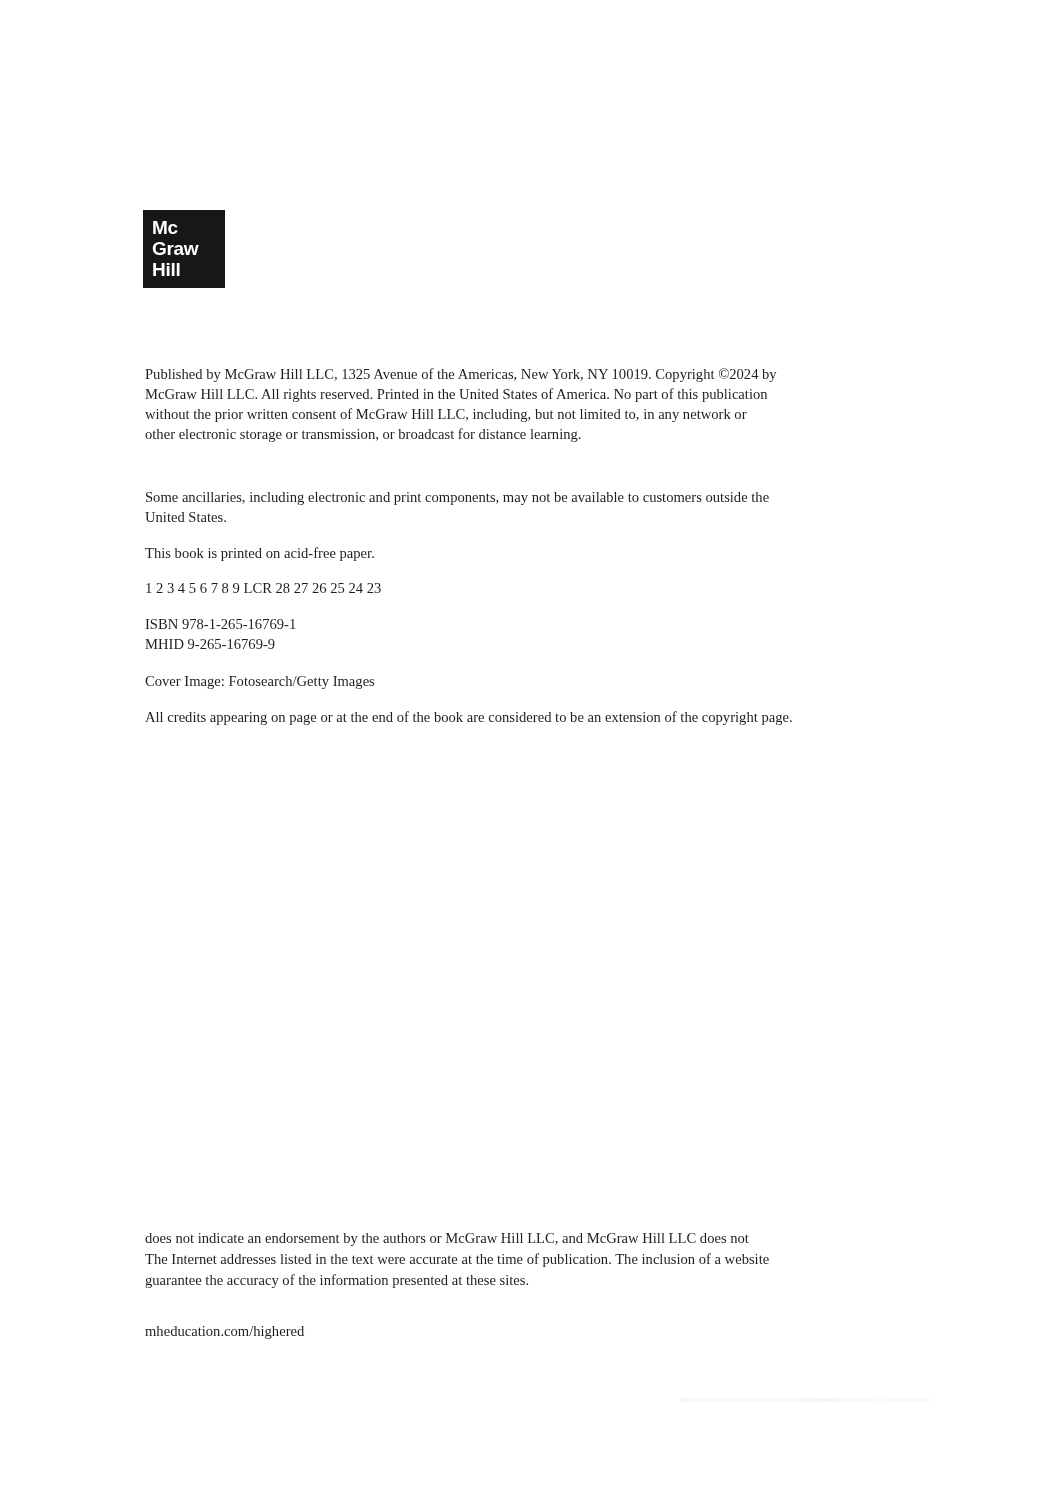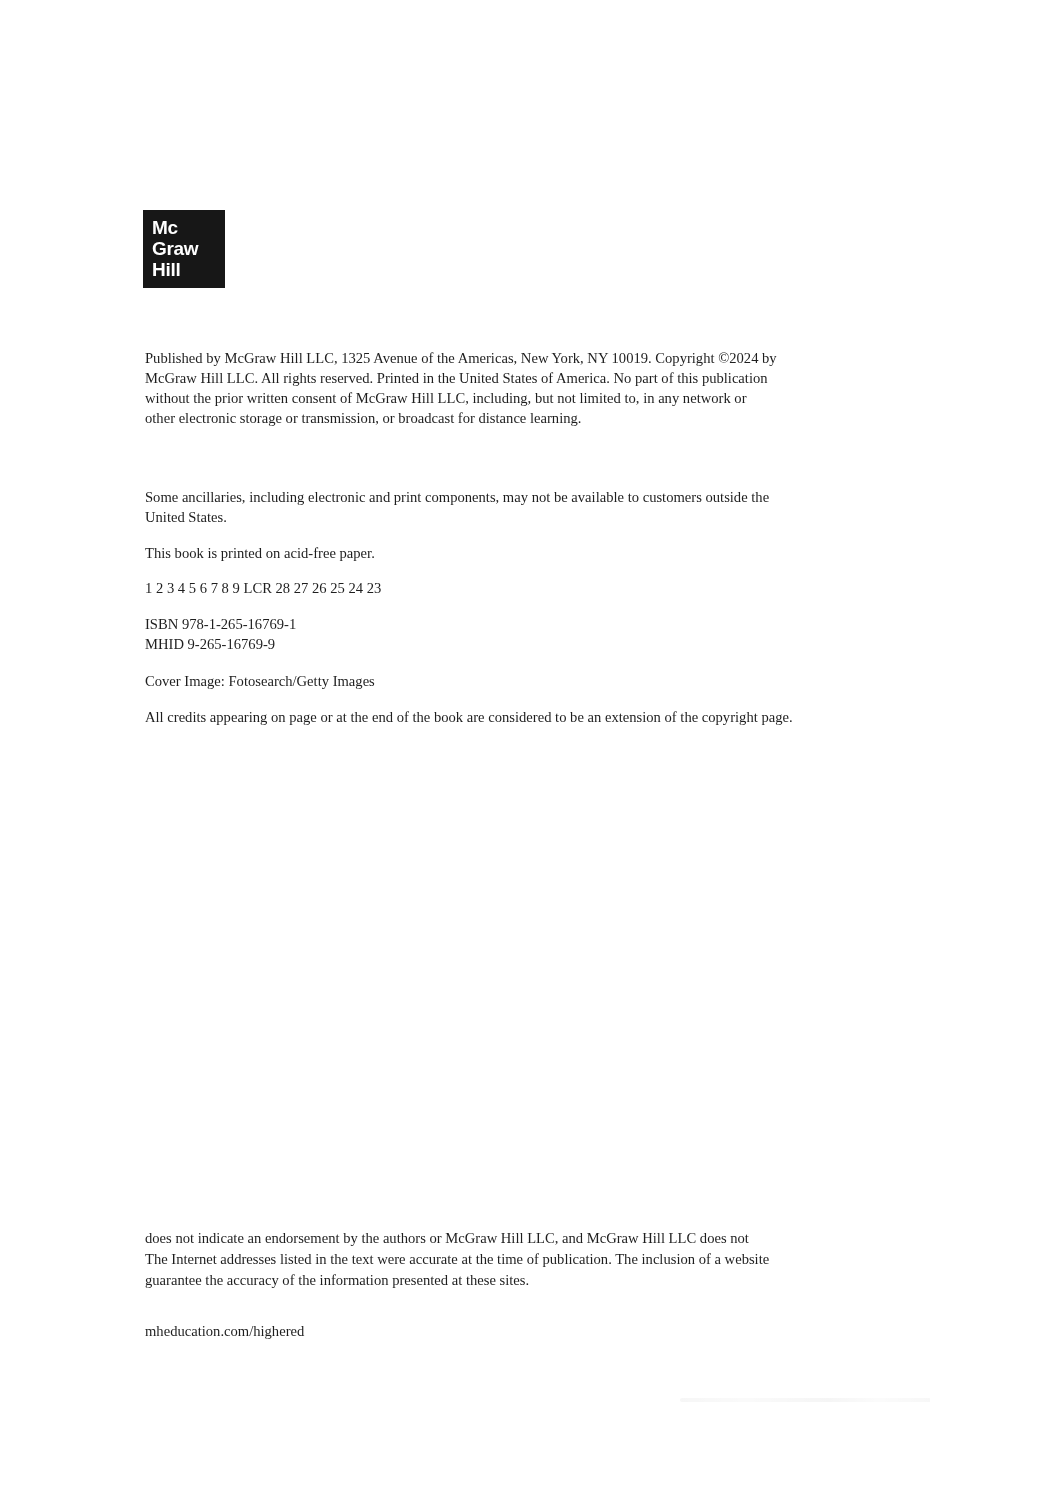--- a/index.html
+++ b/index.html
@@ -62,21 +62,21 @@
 
 <div class="page">
 
   <div class="abs logo">
     <div>Mc</div>
     <div>Graw</div>
     <div>Hill</div>
   </div>
 
 
-  <div class="abs textblock" style="top:348px">
+  <div class="abs textblock" style="top:364px">
     <div class="line">Published by McGraw Hill LLC, 1325 Avenue of the Americas, New York, NY 10019. Copyright ©2024 by</div>
     <div class="line">McGraw Hill LLC. All rights reserved. Printed in the United States of America. No part of this publication</div>
     <div class="line">without the prior written consent of McGraw Hill LLC, including, but not limited to, in any network or</div>
     <div class="line">other electronic storage or transmission, or broadcast for distance learning.</div>
   </div>
 
   <div class="abs textblock" style="top:487px">
     <div class="line">Some ancillaries, including electronic and print components, may not be available to customers outside the</div>
     <div class="line">United States.</div>
   </div>

